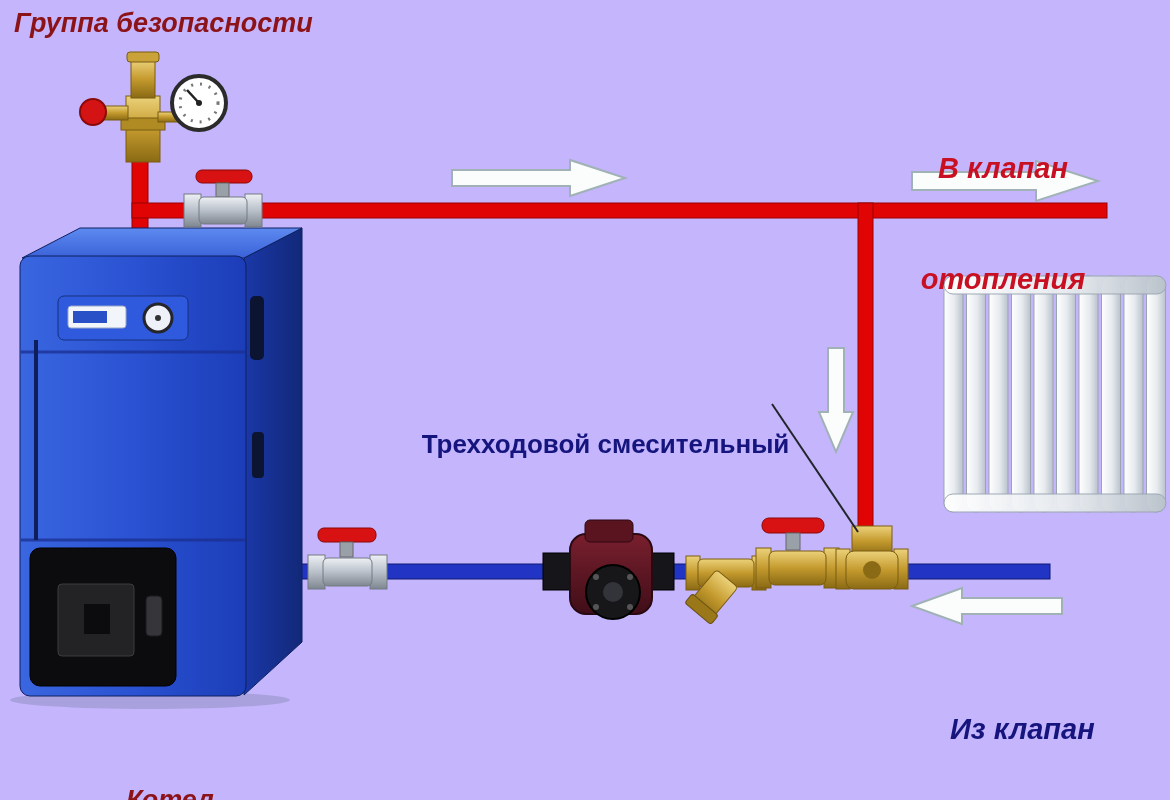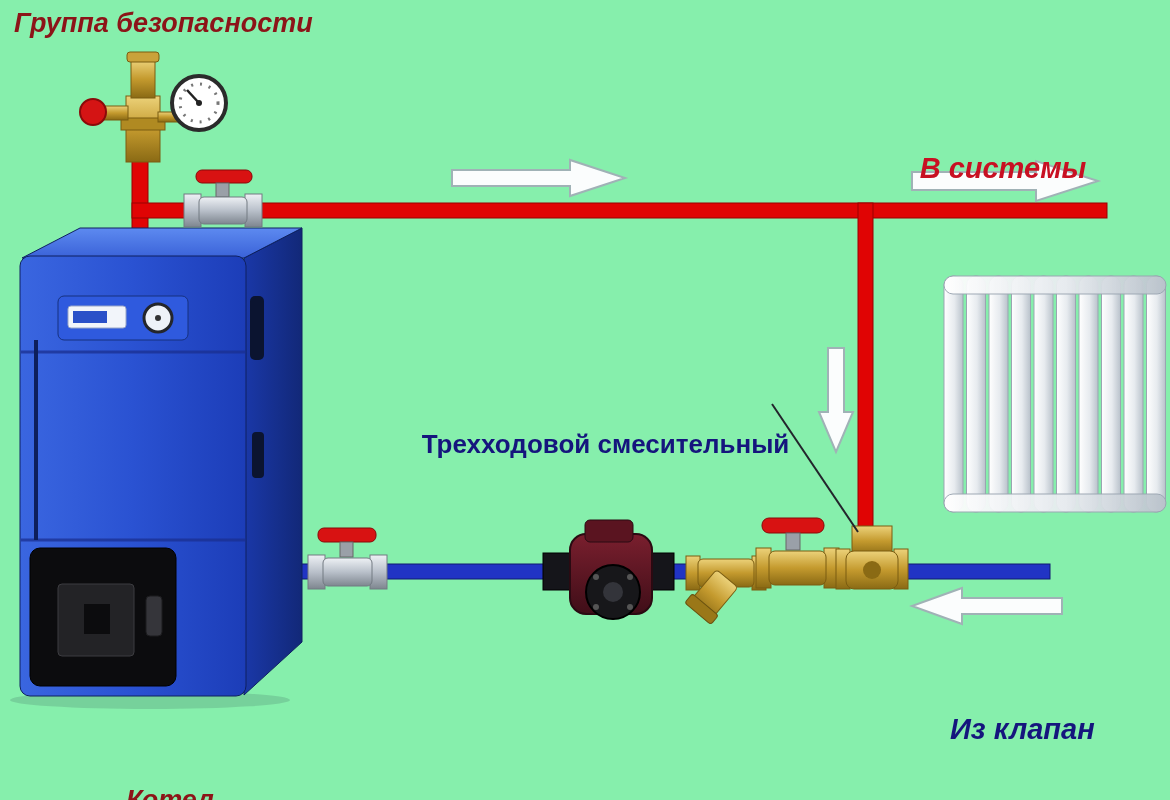--- a/index.html
+++ b/index.html
@@ -1,19 +1,19 @@
 <!DOCTYPE html>
 <html><head>
 <meta charset="utf-8">
 <style>
   html,body{margin:0;padding:0;}
   #stage{
     position:relative;
     width:1170px;height:800px;
-    background:#86efac;
+    background:#c4b5fd;
     overflow:hidden;
     font-family:"Liberation Sans", sans-serif;
   }
   #scheme{position:absolute;left:0;top:0;}
   .label{position:absolute;font-weight:bold;white-space:pre;}
   .lbl-dark-red{color:#8c1418;font-style:italic;}
   .lbl-bright-red{color:#c81022;font-style:italic;}
   .lbl-blue{color:#15157d;}
   .lbl-blue-italic{color:#15157d;font-style:italic;}
   #safety-group-label{left:14px;top:8px;font-size:27px;}
@@ -177,21 +177,22 @@
   <polygon points="912,172 1036,172 1036,161 1098,181 1036,201 1036,190 912,190" fill="#fbfdfd" stroke="#a0b2b6" stroke-width="2"></polygon>
   <polygon points="828,348 844,348 844,412 853,412 836,452 819,412 828,412" fill="#fbfdfd" stroke="#a0b2b6" stroke-width="2"></polygon>
   <polygon points="1062,598 962,598 962,588 912,606 962,624 962,614 1062,614" fill="#fbfdfd" stroke="#a0b2b6" stroke-width="2"></polygon>
 
   <line x1="772" y1="404" x2="858" y2="532" stroke="#23252c" stroke-width="2"></line>
 </svg>
 
 <div id="safety-group-label" class="label lbl-dark-red">Группа безопасности</div>
 
 <div id="to-system-label" class="label lbl-bright-red">
-  <div>В системы</div>
+  <div>В клапан</div>
+  <div>отопления</div>
 </div>
 
 <div id="valve-label" class="label lbl-blue">
   <div>Трехходовой смесительный</div>
 </div>
 
 <div id="from-system-label" class="label lbl-blue-italic">
   <div>Из клапан</div>
   
 </div>

